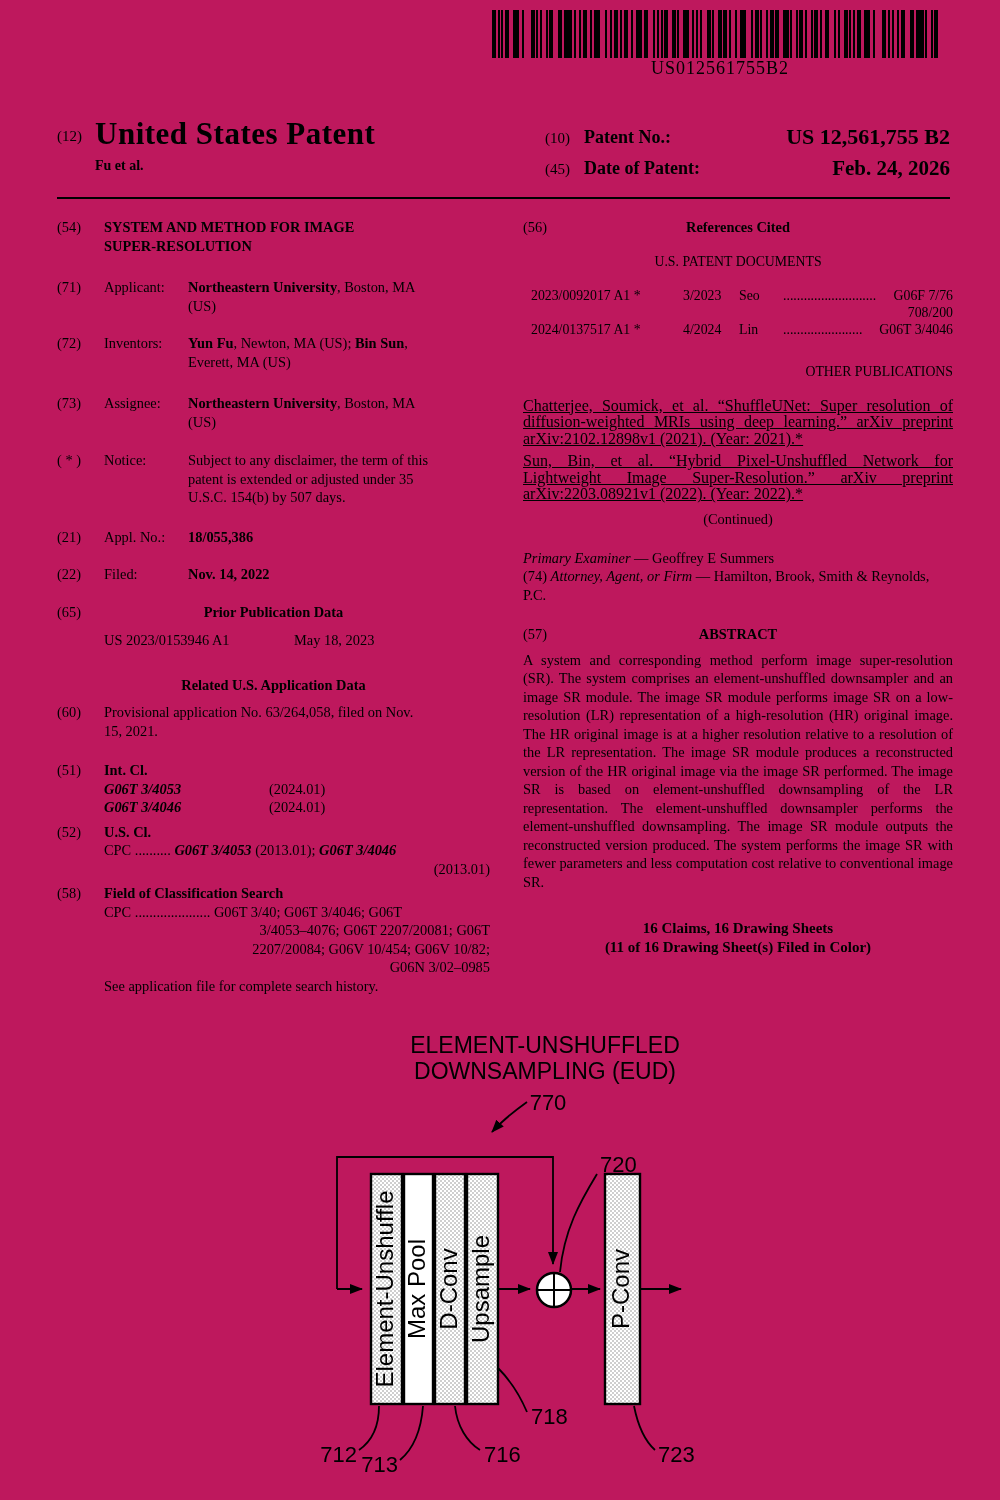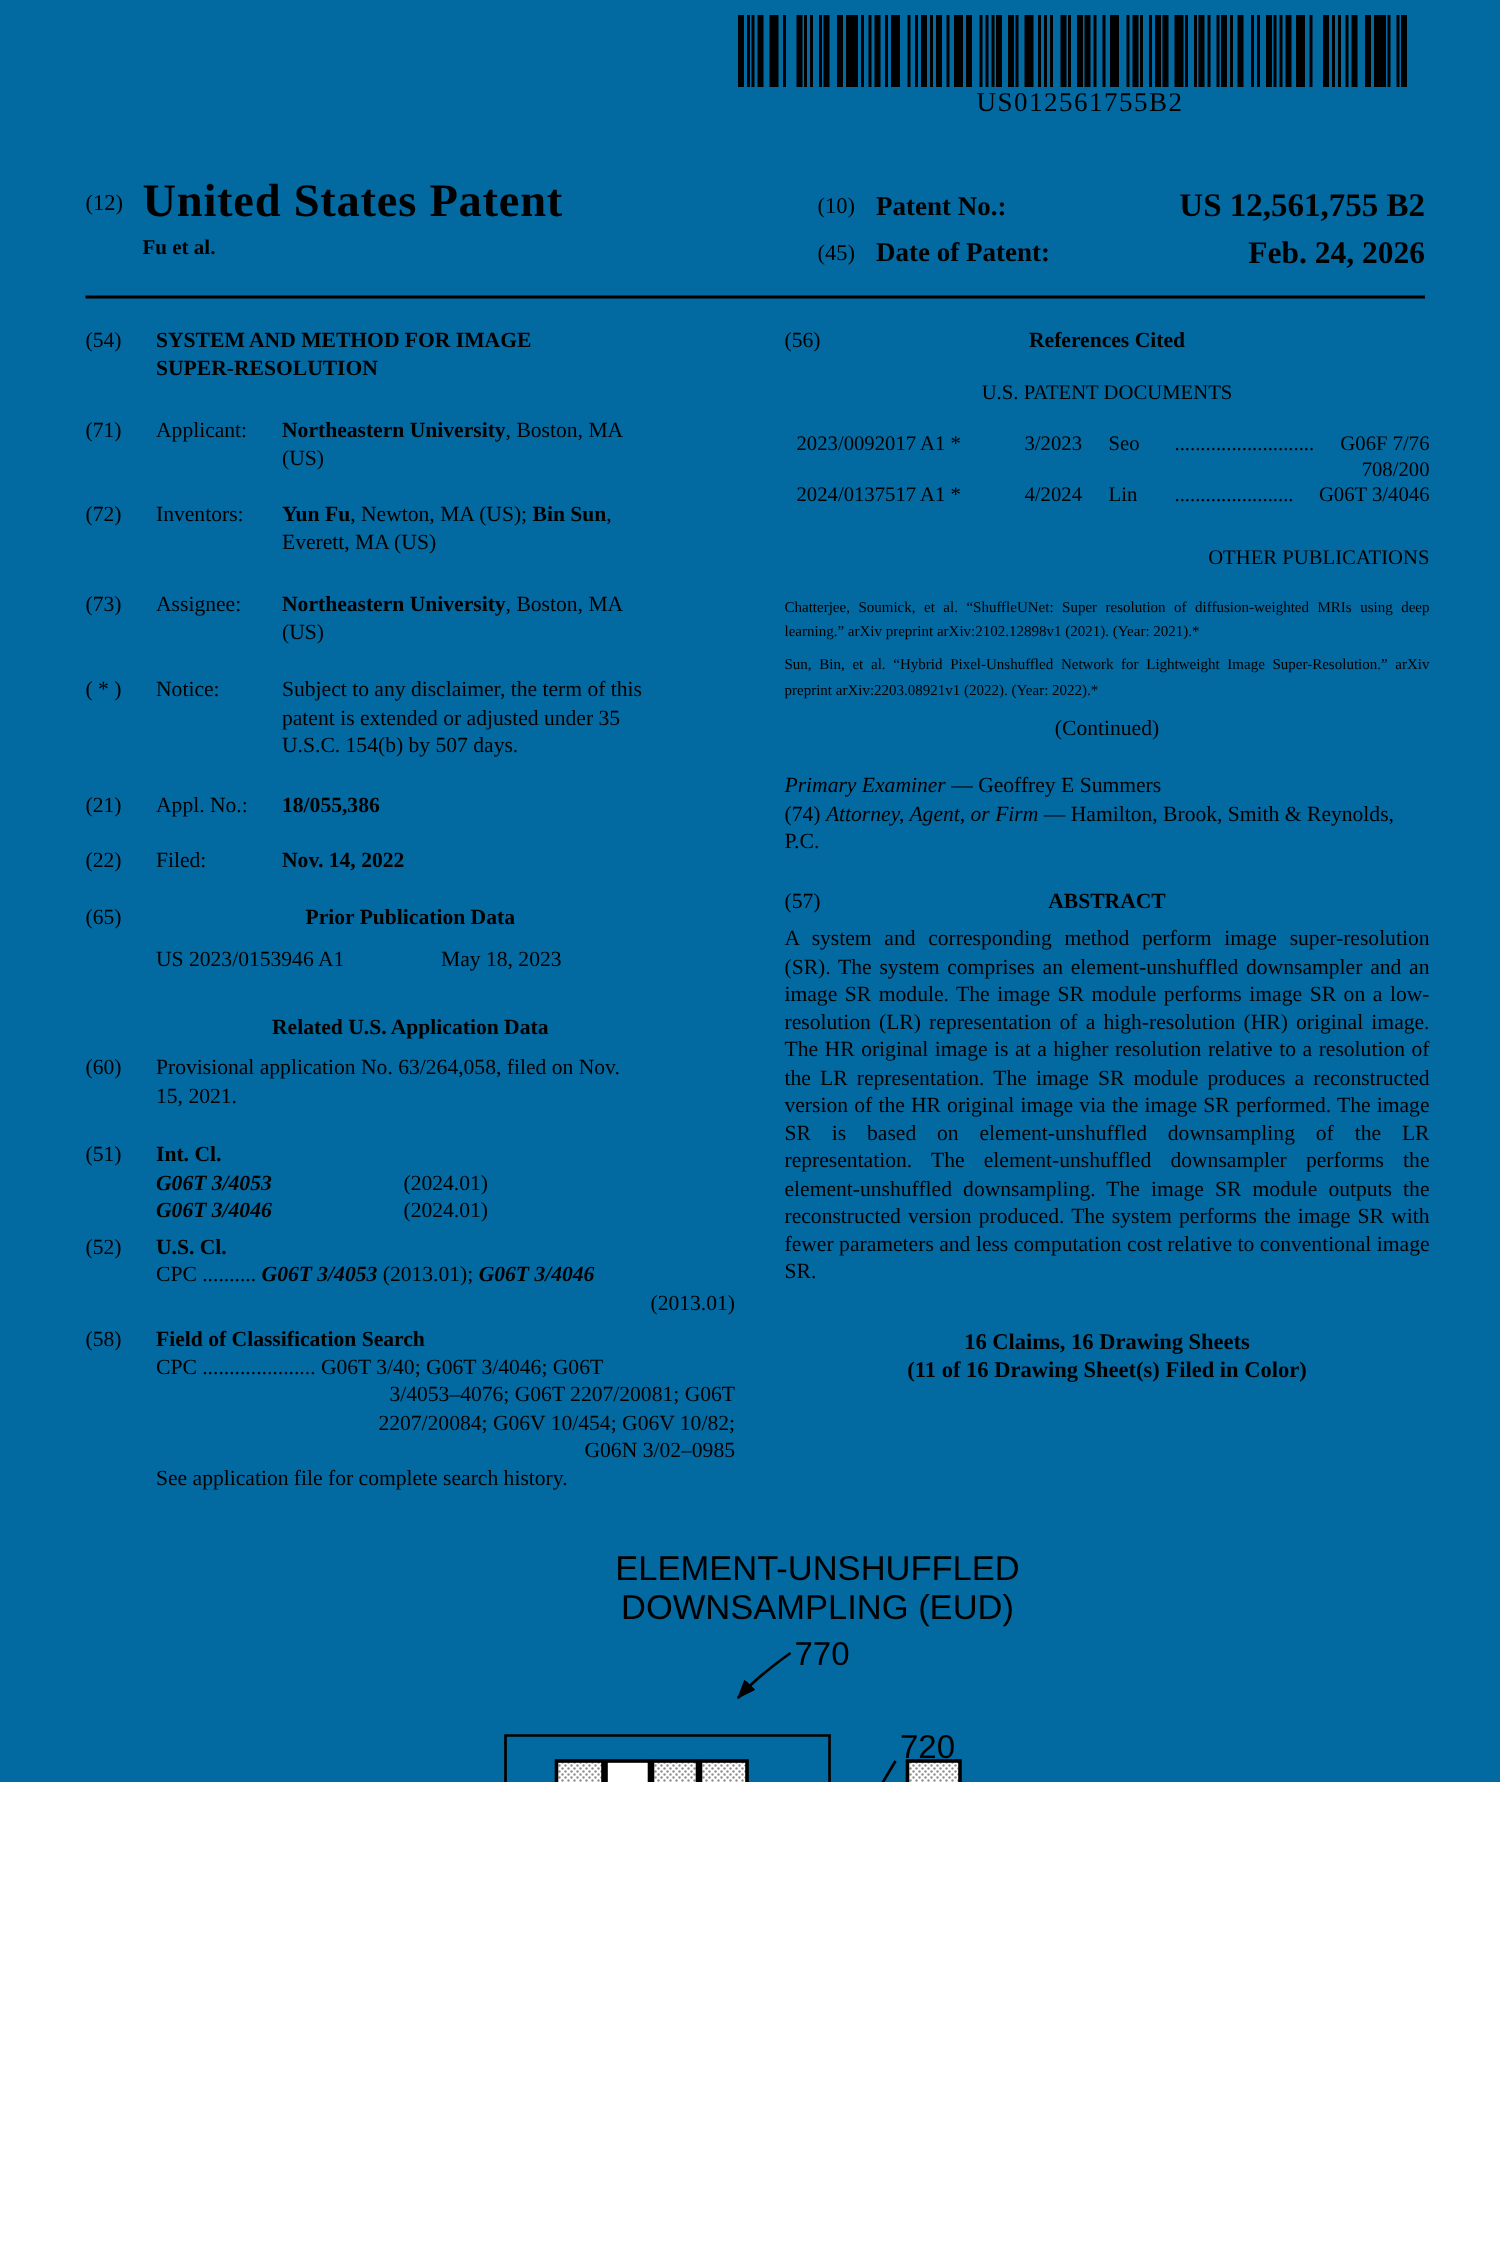--- a/index.html
+++ b/index.html
@@ -1,16 +1,16 @@
 <!DOCTYPE html>
 <html><head>
 <meta charset="utf-8">
 <style>
   html,body{margin:0;padding:0;background:#fff;}
-  .page{position:relative;width:1000px;height:1188px;background:#0369a1;color:#000;
+  .page{position:relative;width:1000px;height:1500px;background:#be185d;color:#000;
         font-family:"Liberation Serif",serif;overflow:hidden;}
   .abs{position:absolute;}
   .b{font-weight:bold;} .it{font-style:italic;} .bi{font-weight:bold;font-style:italic;}
 
   
   .barcode-bars{position:absolute;left:492px;top:10px;width:456px;height:48px;}
   .barcode-bars i{position:absolute;top:0;height:100%;background:#000;}
   .barcode-text{position:absolute;left:492px;top:58px;width:456px;text-align:center;
                 font-size:18px;letter-spacing:1px;}
 
@@ -39,21 +39,21 @@
   .introw .code{flex:0 0 165px;}
   .rightline{text-align:right;}
   
   .ref-row{display:flex;font-size:13.8px;line-height:17px;padding-left:8px;}
   .ref-doc{flex:0 0 152px;}
   .ref-date{flex:0 0 56px;}
   .ref-name{flex:0 0 44px;}
   .ref-dots{flex:1;overflow:hidden;white-space:nowrap;}
   .ref-cls{flex:0 0 auto;}
   .ref-cont{font-size:13.8px;line-height:17px;text-align:right;}
-  .cite{font-size:10px;line-height:16.8px;text-align:justify;}
+  .cite{font-size:16px;line-height:16.8px;text-align:justify;text-decoration:underline;}
   .abstract{text-align:justify;margin-top:7px;}
   .claims{font-weight:bold;text-align:center;font-size:15px;line-height:19px;}
 
   
   .figure{position:absolute;left:0;top:1025px;}
   .figure text{font-family:"Liberation Sans",sans-serif;fill:#000;}
   .ftitle{font-size:23px;}
   .fref{font-size:22px;}
   .fbar{font-size:24px;}
   .fline{stroke:#000;stroke-width:2;fill:none;}

